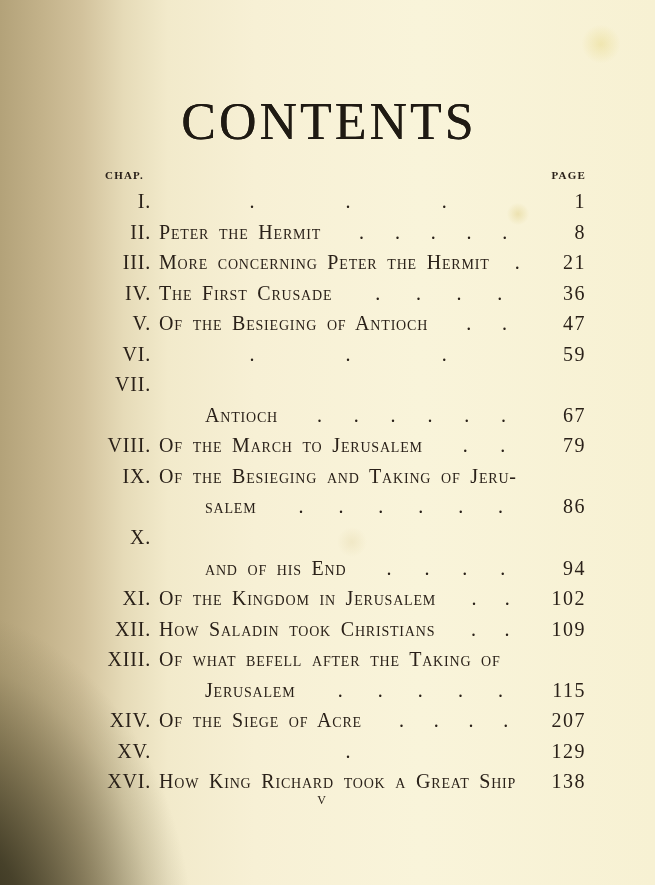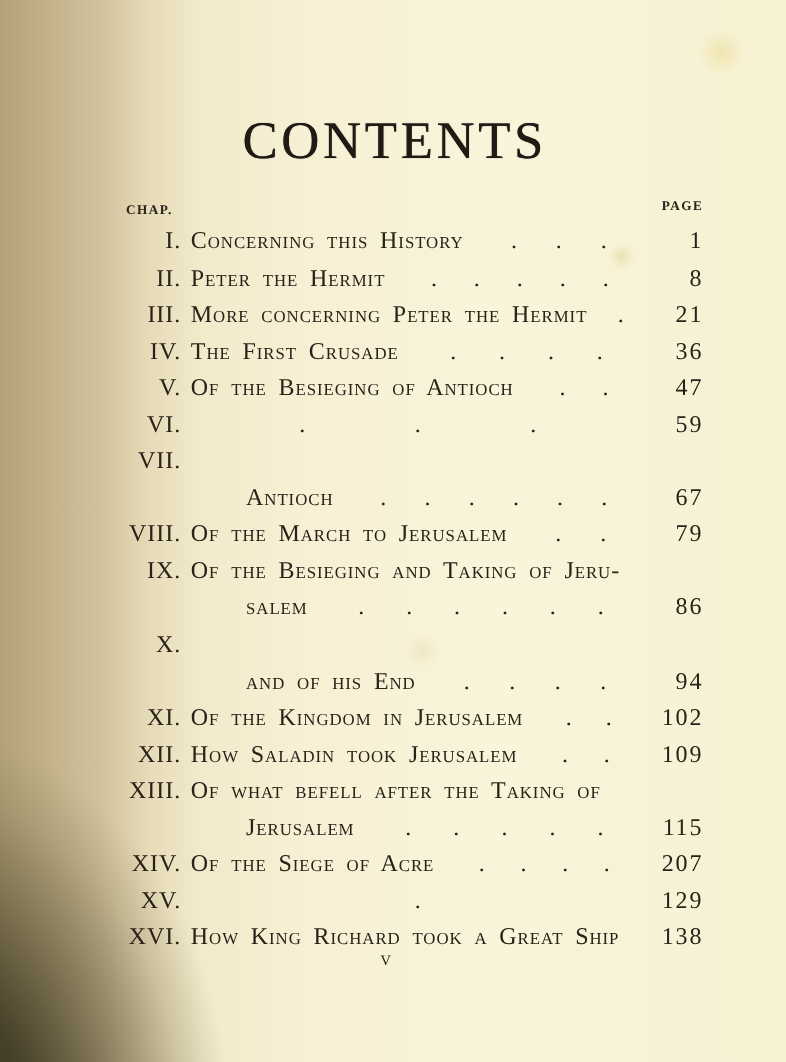--- a/index.html
+++ b/index.html
@@ -23,32 +23,32 @@
       
       linear-gradient(90deg,
         #b3a279 0px, #c3b28a 42px, #d2c29c 82px,
         #e6dbb8 124px, #f2eacb 168px, #f7f0d5 255px,
         #f9f4da 420px, #f7f1d3 655px);
   }
   .title {
     position: absolute;
     top: 92px; left: 0; right: 0;
     text-align: center;
-    font-size: 44px;
+    font-size: 52px;
     letter-spacing: 3px;
     padding-left: 3px;
     color: #1f1a13;
     text-shadow: 0 0 0.6px #1f1a13;
   }
   .colheads {
     position: absolute;
     top: 166px; left: 85px; right: 69px;
     display: flex;
     justify-content: space-between;
-    align-items: flex-start;
+    align-items: flex-end;
     font-size: 11px;
     font-weight: bold;
     letter-spacing: 1.2px;
   }
   .colheads .chap { padding-left: 20px; padding-top: 3px; }
   .toc {
     position: absolute;
     top: 186px; left: 85px; right: 69px;
     font-size: 20px;
     font-variant: small-caps;
@@ -101,21 +101,20 @@
   <div class="title">CONTENTS</div>
 
   <div class="colheads">
     <span class="chap">CHAP.</span>
     <span class="pagehead">PAGE</span>
   </div>
 
   <div class="toc" id="toc-list">
       <div class="row">
         <span class="num">I.</span>
-        <span class="txt">Concerning this History</span>
         <span class="leader">
           <span class="dot">.</span>
           <span class="dot">.</span>
           <span class="dot">.</span>
         </span>
         <span class="pg">1</span>
       </div>
       <div class="row">
         <span class="num">II.</span>
         <span class="txt">Peter the Hermit</span>
@@ -225,21 +224,21 @@
         <span class="num">XI.</span>
         <span class="txt">Of the Kingdom in Jerusalem</span>
         <span class="leader">
           <span class="dot">.</span>
           <span class="dot">.</span>
         </span>
         <span class="pg">102</span>
       </div>
       <div class="row">
         <span class="num">XII.</span>
-        <span class="txt">How Saladin took Jerusalem</span>
+        <span class="txt">How Saladin took Christians</span>
         <span class="leader">
           <span class="dot">.</span>
           <span class="dot">.</span>
         </span>
         <span class="pg">109</span>
       </div>
       <div class="row">
         <span class="num">XIII.</span>
         <span class="txt grow">Of what befell after the Taking of</span>
       </div>

